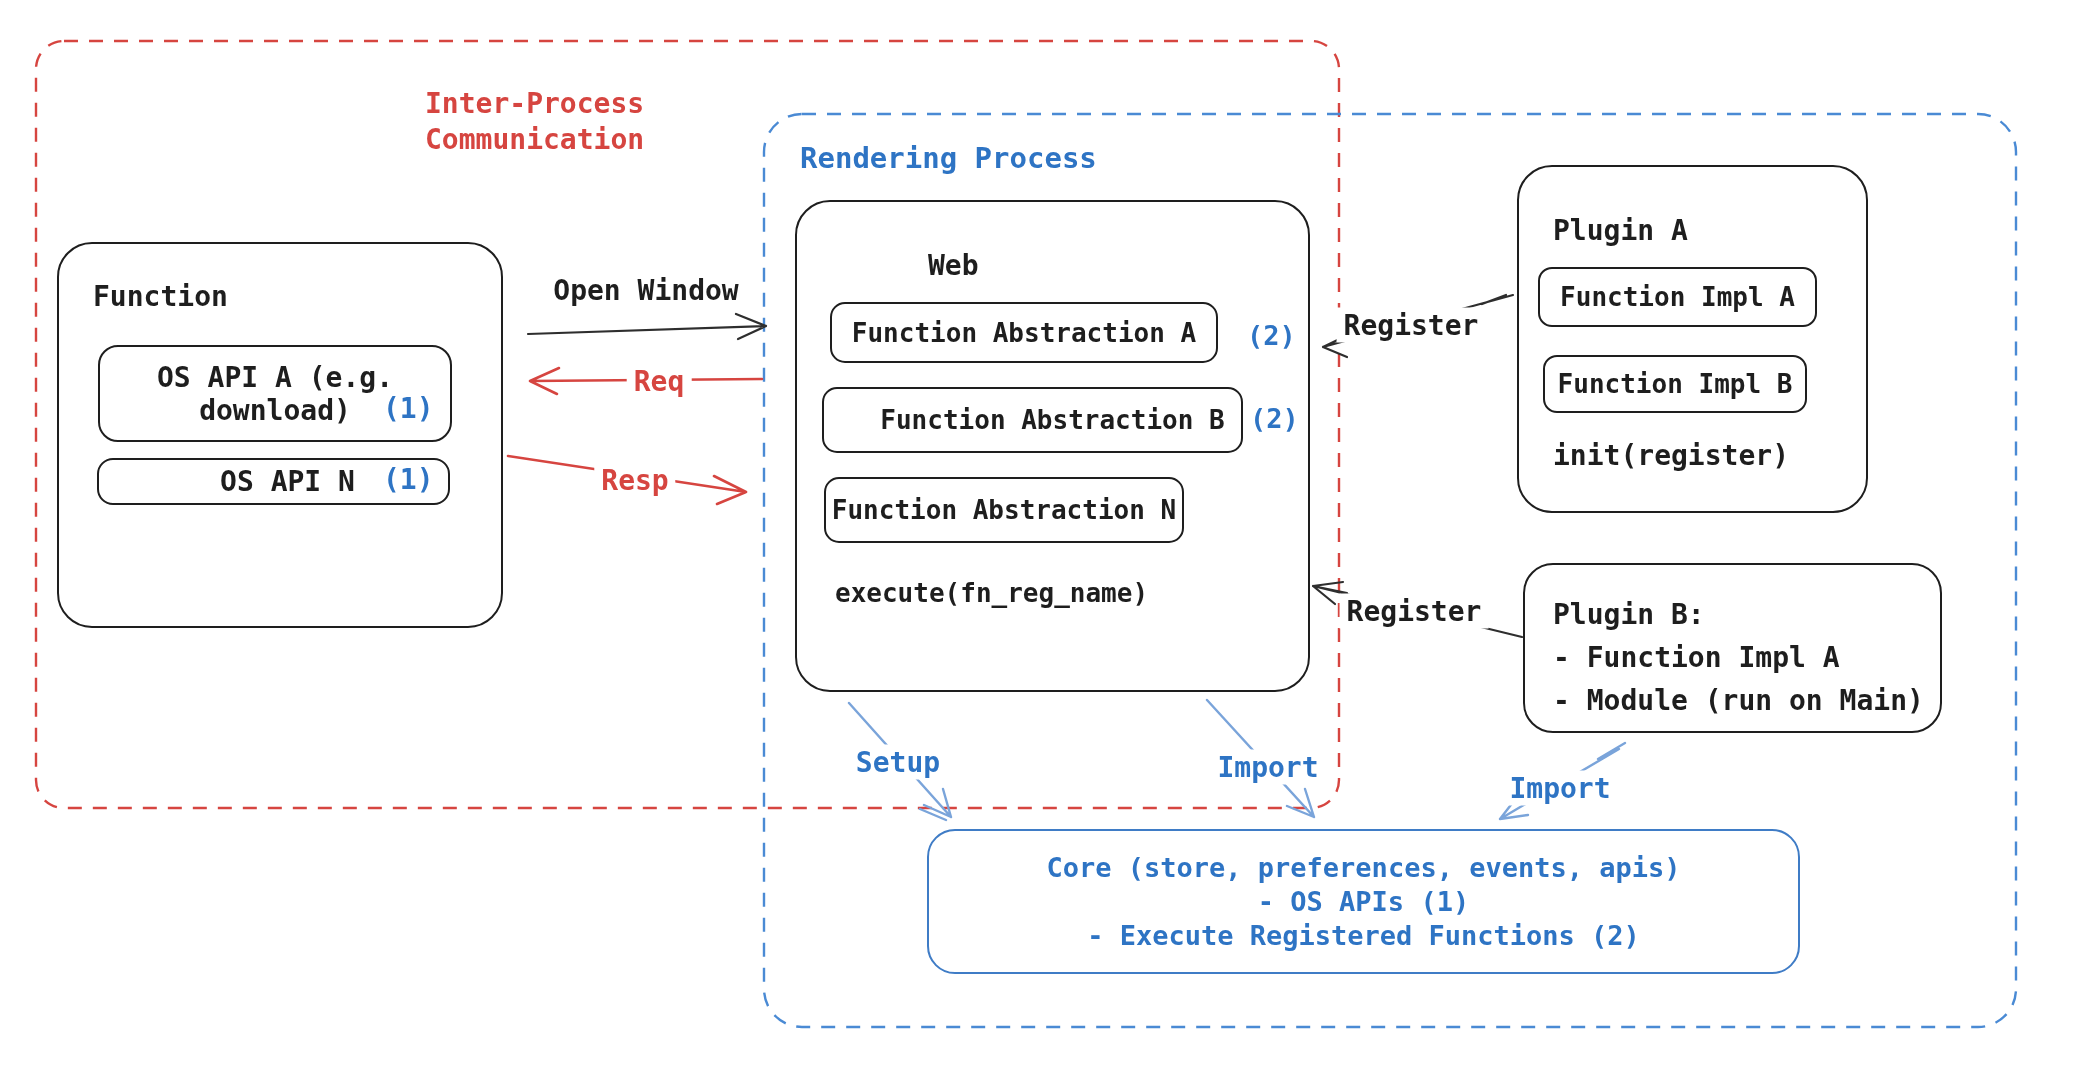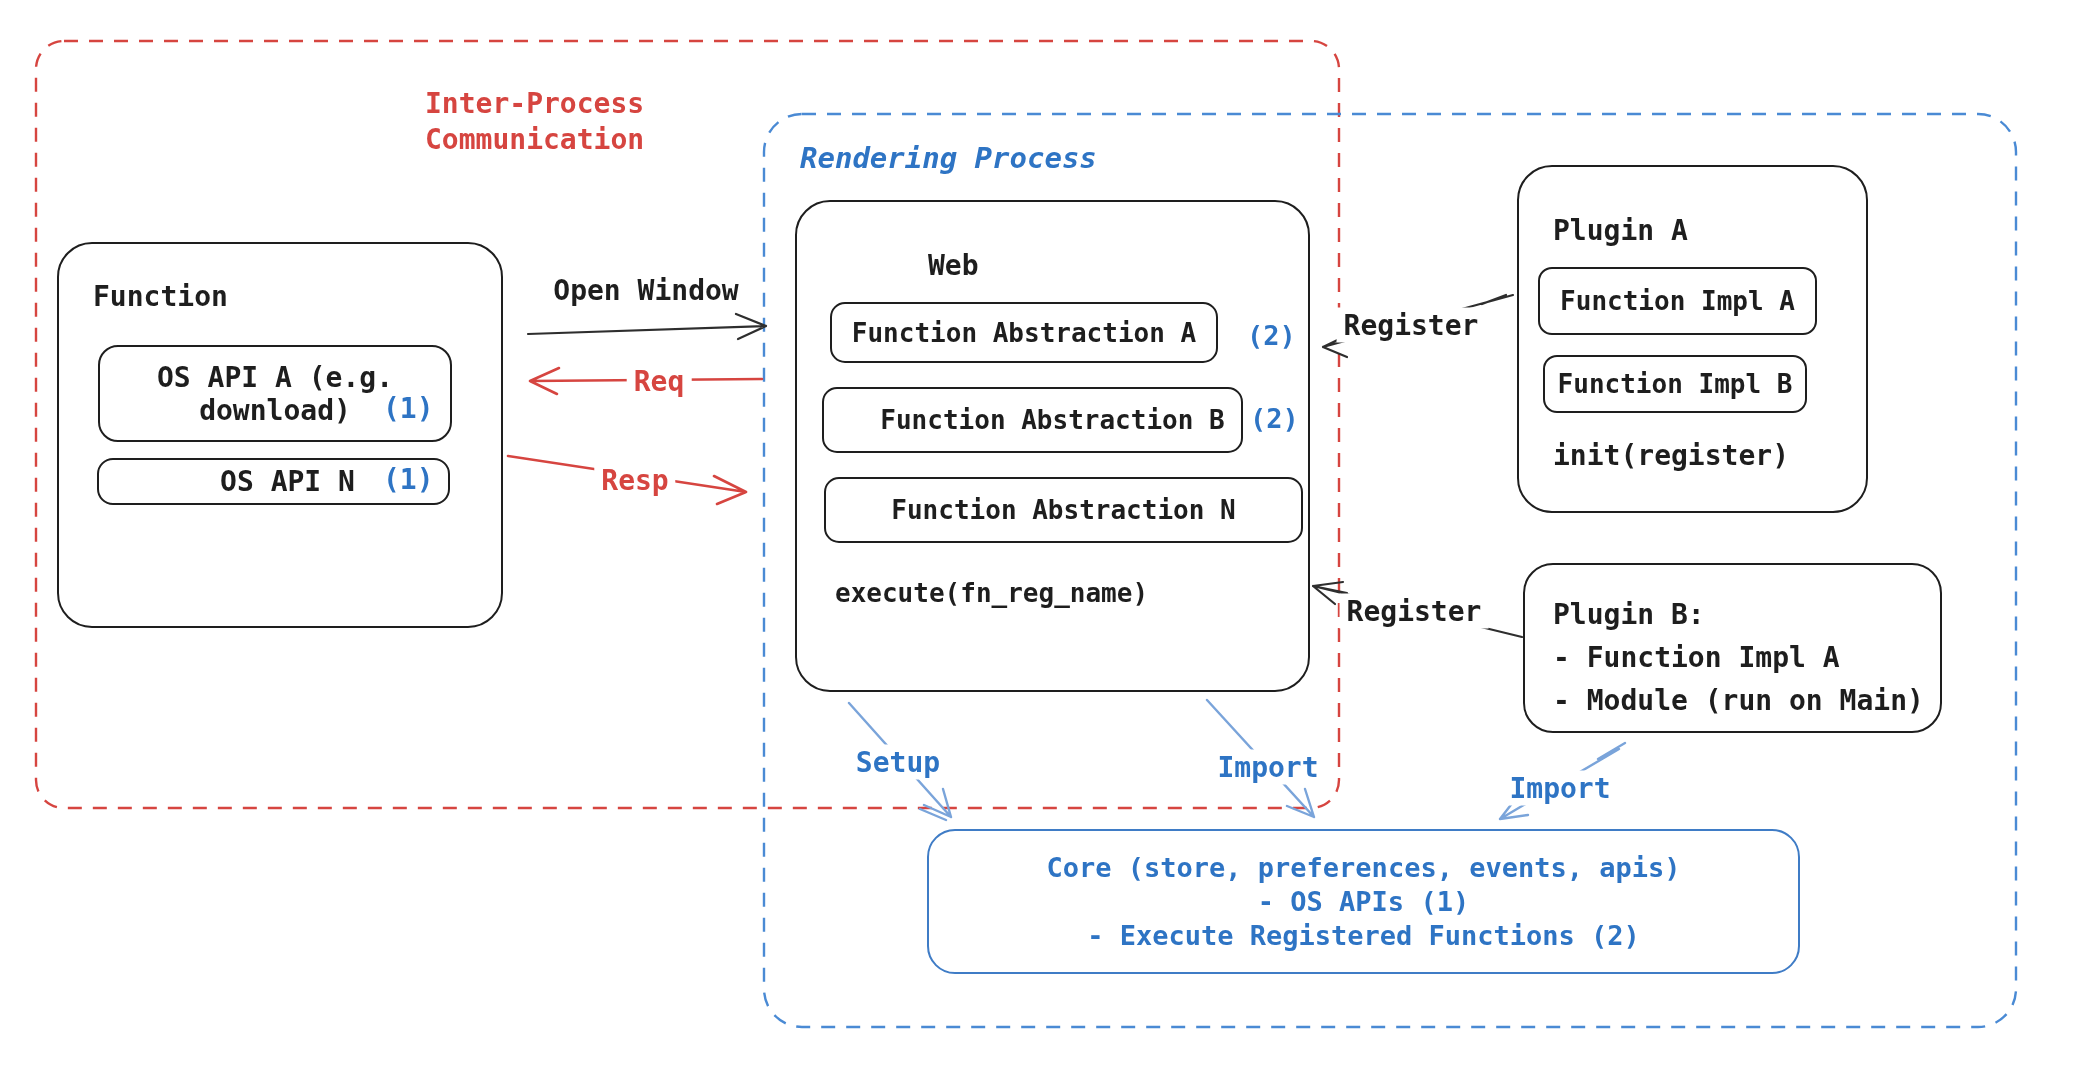--- a/index.html
+++ b/index.html
@@ -47,21 +47,21 @@
 
   <svg class="layer" id="svg-back">
     <rect class="dash-red" x="36" y="41" width="1303" height="767" rx="28"></rect>
     <rect class="dash-blue" x="764" y="114" width="1252" height="913" rx="38"></rect>
   </svg>
 
   <div class="title red-txt" style="left:425px;top:86px;line-height:36px;z-index:2;">
     <div>Inter-Process</div>
     <div>Communication</div>
   </div>
-  <div class="title blue-txt" style="left:800px;top:141px;font-size:29px;z-index:2;font-style:italic;">Rendering Process</div>
+  <div class="title blue-txt" style="left:800px;top:141px;font-size:29px;z-index:2;">Rendering Process</div>
 
   <div class="box" style="left:57px;top:242px;width:446px;height:386px;border-radius:35px;"></div>
   <div class="title" style="left:93px;top:280px;z-index:2;">Function</div>
 
   <div class="box center-flex" style="left:98px;top:345px;width:354px;height:97px;border-radius:20px;line-height:33px;font-size:28px;">
     <span>OS API A (e.g.</span>
     <span>download)</span>
   </div>
   <span class="badge" style="left:383px;top:392px;font-size:28px;">(1)</span>
 
@@ -76,30 +76,30 @@
   <div class="box center-flex small-txt" style="left:822px;top:302px;width:388px;height:61px;border-radius:15px;margin-left:8px;">
     <span>Function Abstraction A</span>
   </div>
   <span class="badge" style="left:1247px;top:320px;font-size:27px;">(2)</span>
 
   <div class="box center-flex small-txt" style="left:822px;top:387px;width:421px;height:66px;border-radius:15px;padding-left:40px;">
     <span>Function Abstraction B</span>
   </div>
   <span class="badge" style="left:1250px;top:403px;font-size:27px;">(2)</span>
 
-  <div class="box center-flex small-txt" style="left:824px;top:477px;width:479px;height:66px;border-radius:15px;">
+  <div class="box center-flex small-txt" style="left:824px;top:477px;width:360px;height:66px;border-radius:15px;">
     <span>Function Abstraction N</span>
   </div>
 
   <div class="title small-txt" style="left:835px;top:578px;z-index:2;">execute(fn_reg_name)</div>
 
   <div class="box" style="left:1517px;top:165px;width:351px;height:348px;border-radius:35px;"></div>
   <div class="title" style="left:1553px;top:214px;z-index:2;">Plugin A</div>
 
-  <div class="box center-flex small-txt" style="left:1538px;top:267px;width:279px;height:68px;border-radius:14px;">
+  <div class="box center-flex small-txt" style="left:1538px;top:267px;width:279px;height:60px;border-radius:14px;">
     <span>Function Impl A</span>
   </div>
   <div class="box center-flex small-txt" style="left:1543px;top:355px;width:264px;height:58px;border-radius:14px;">
     <span>Function Impl B</span>
   </div>
   <div class="title" style="left:1553px;top:439px;z-index:2;">init(register)</div>
 
   <div class="box" style="left:1523px;top:563px;width:419px;height:170px;border-radius:30px;"></div>
   <div class="title" style="left:1553px;top:593px;line-height:43px;z-index:2;">
     <div>Plugin B:</div>

